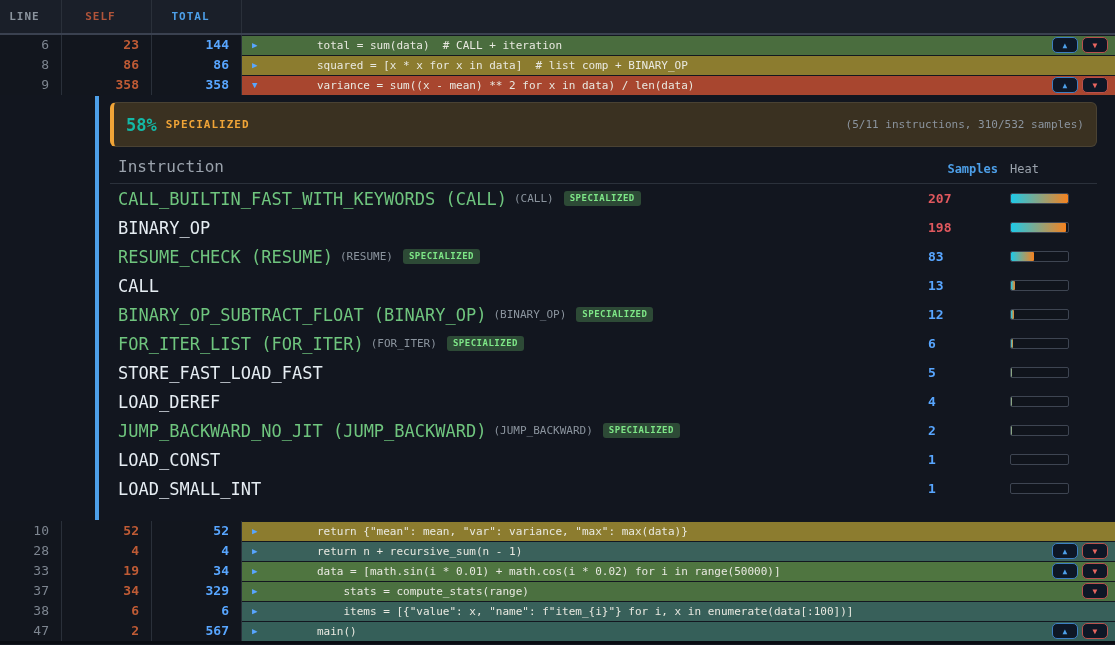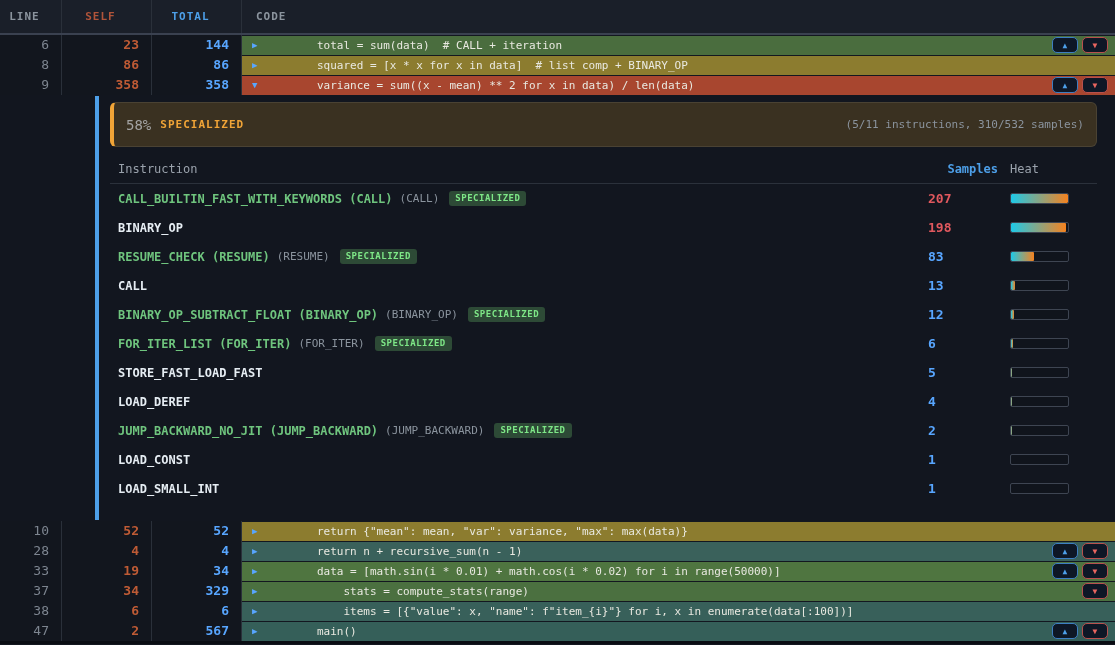--- a/index.html
+++ b/index.html
@@ -56,33 +56,33 @@
   }
   .vline {
     position:absolute; left:95px; top:1px; bottom:1px; width:4px; background:#4d9fe8;
   }
   .panel-content { margin-left:110px; margin-right:18px; padding-top:7px; }
   .banner {
     height:45px; background:#3a3121; border:1px solid #4a4233;
     border-left:4px solid #f0a437; border-radius:6px;
     display:flex; align-items:center; padding:0 12px;
   }
-  .banner .pct { font-size:14px; font-weight:normal; color:#a3a3a3; }
+  .banner .pct { font-size:17px; font-weight:bold; color:#14b8a6; }
   .banner .spec { font-size:11px; font-weight:bold; letter-spacing:1px; color:#f0a437; margin-left:9px; }
   .banner .stats { margin-left:auto; font-size:11px; color:#8b949e; }
   .itable-hdr {
     display:flex; align-items:flex-end; margin-top:13px; height:24px;
     border-bottom:1px solid #2b313b; padding:0 0 7px 8px;
   }
-  .itable-hdr .c-name { flex:1 1 auto; font-size:12px; color:#9aa2ac;margin-top:12px; }
+  .itable-hdr .c-name { flex:1 1 auto; font-size:16px; color:#9aa2ac;margin-top:12px; }
   .itable-hdr .c-samp { width:70px; text-align:right; font-size:12px; font-weight:bold; color:#4d9fe8; }
   .itable-hdr .c-heat { width:59px; margin-left:12px; margin-right:28px; font-size:12px; color:#9aa2ac; }
   .irow { display:flex; align-items:center; height:29px; padding-left:8px; }
   .iname { flex:1 1 auto; display:flex; align-items:center; overflow:hidden; white-space:nowrap; }
-  .iname .nm { font-size:12px; font-weight:bold; color:#e6edf3; }
+  .iname .nm { font-size:17px; font-weight:normal; color:#e6edf3; }
   .iname .nm.specd { color:#6fc57e; }
   .iname .fam { font-size:11px; color:#8b949e; margin-left:7px; }
   .badge {
     display:inline-block; margin-left:10px; padding:2px 6px 3px; border-radius:3px;
     background:#2d4a36; color:#7ee787; font-size:9px; font-weight:bold; letter-spacing:0.5px;
   }
   .isamp { width:70px; text-align:left; font-size:13px; font-weight:bold; flex:none; }
   .iheat {
     width:59px; height:11px; margin-left:12px; margin-right:28px; flex:none;
     border:1px solid #3e4552; border-radius:2px; background:#10141c; overflow:hidden;
@@ -90,21 +90,20 @@
   .iheat .fill { height:100%; border-radius:1px; }
   .bottom-strip { height:3px; background:#0a0d13; }
 </style>
 </head>
 <body>
 
 <div class="hdr">
   <div class="h r">LINE</div>
   <div class="h r self-h">SELF</div>
   <div class="h r total-h">TOTAL</div>
-  <div class="h code-h">CODE</div>
 </div>
 
 <div id="top-code-rows">
   <div class="crow">
     <div class="num line-n">6</div>
     <div class="num self-n">23</div>
     <div class="num total-n">144</div>
     <div class="code-cell" style="background: rgb(74, 109, 62);">
       <span class="expand-arrow">▶</span>
       <span class="code-text">total = sum(data)  # CALL + iteration</span>

